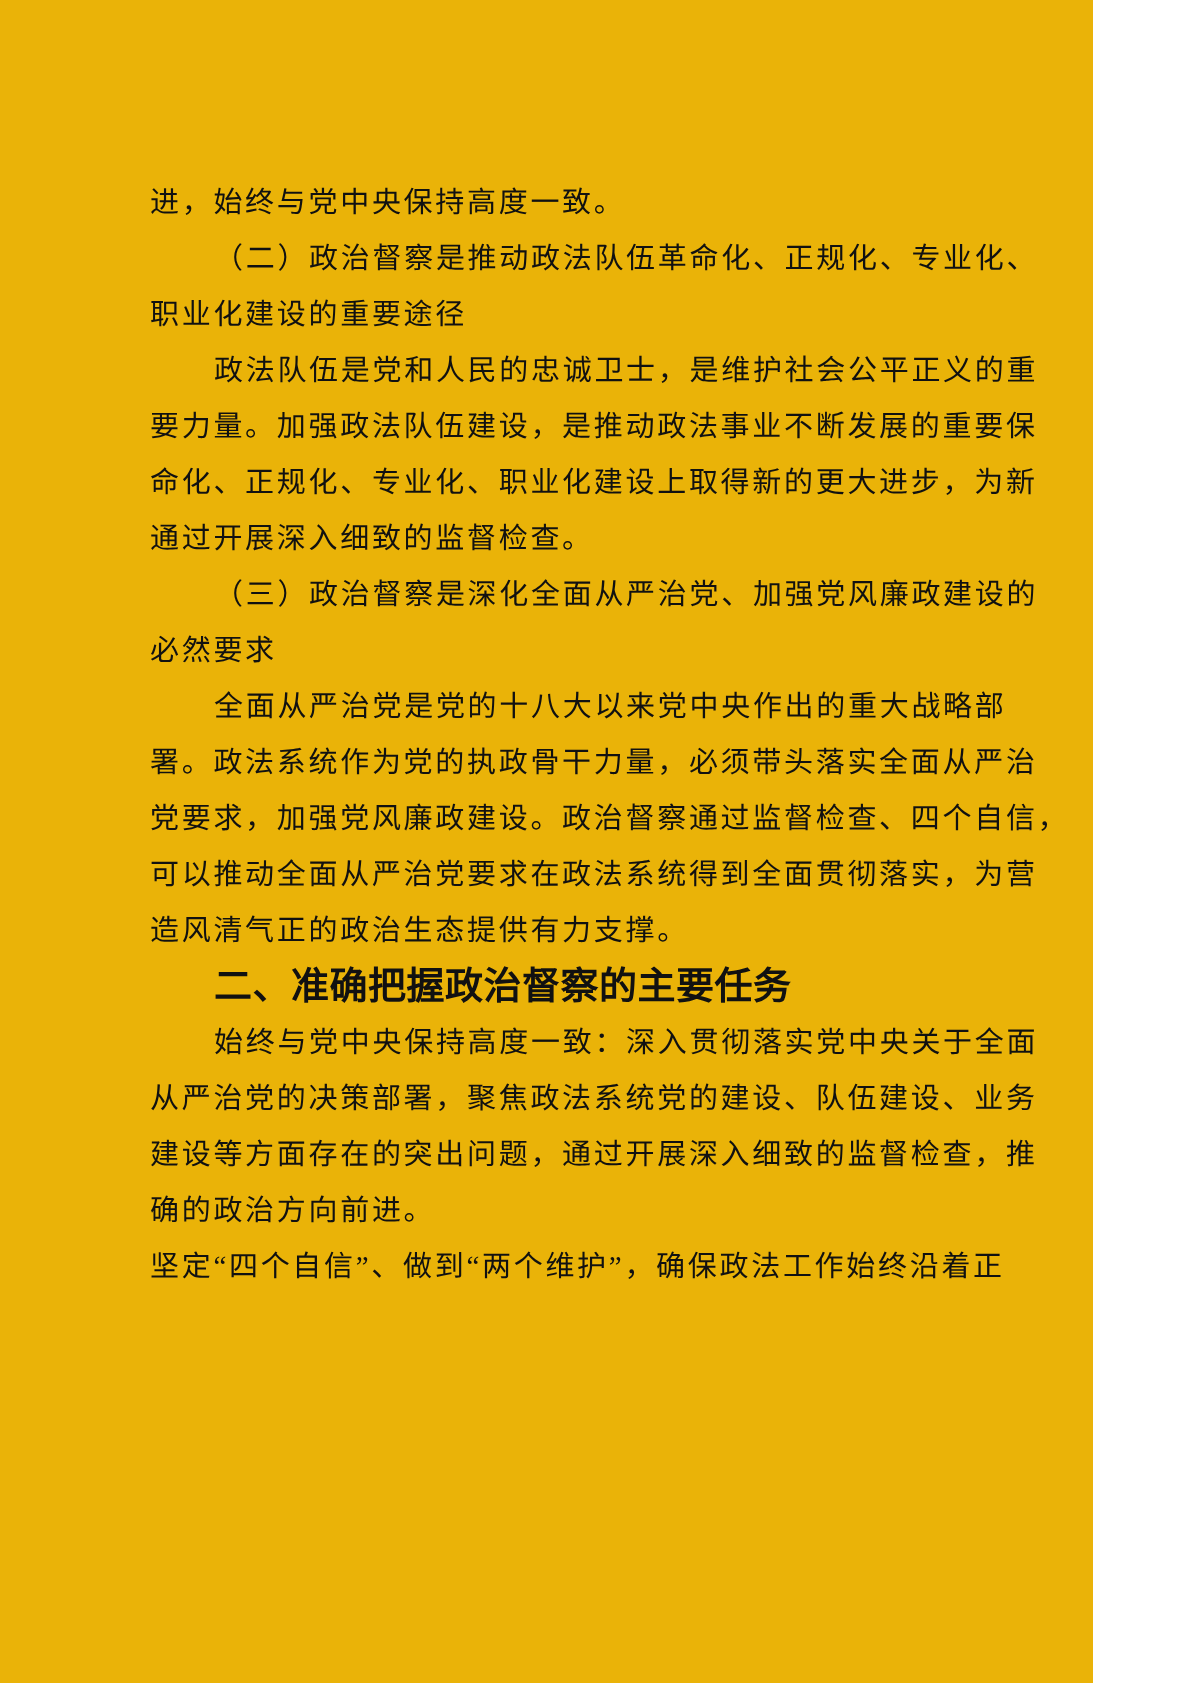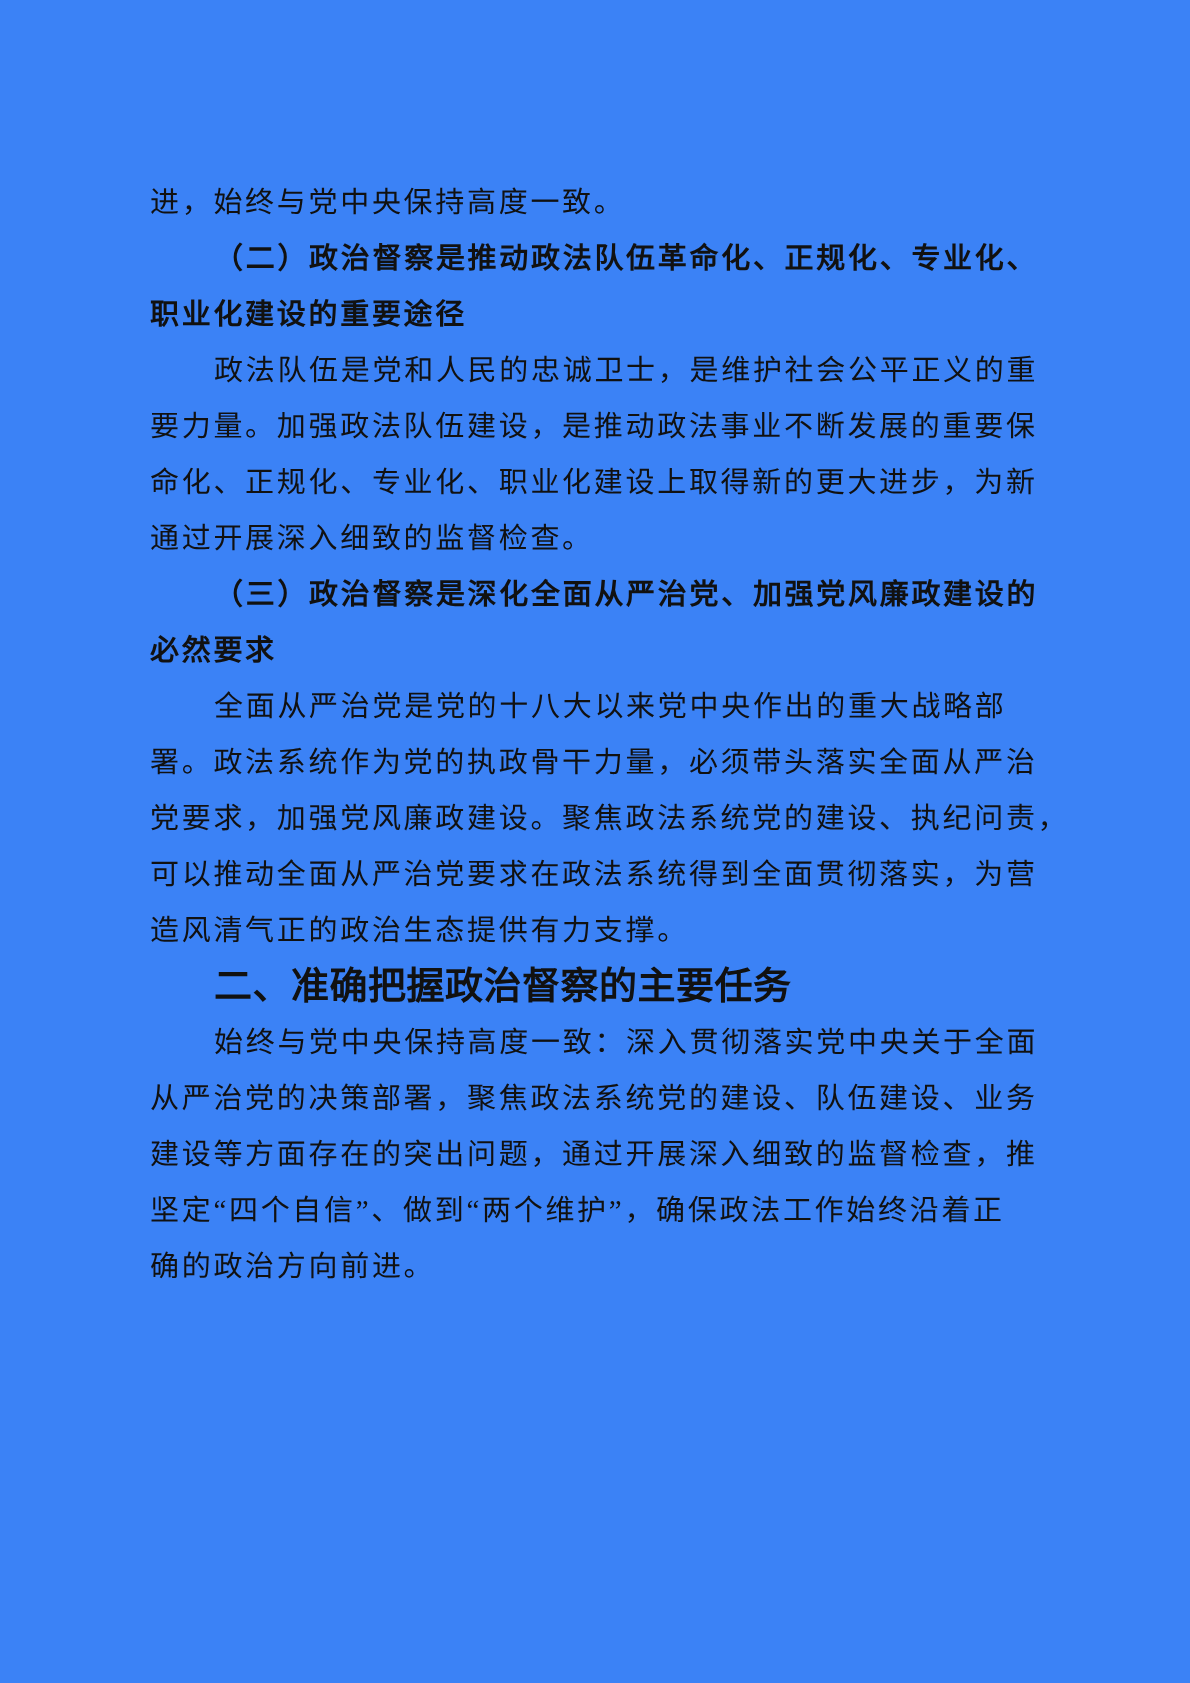--- a/index.html
+++ b/index.html
@@ -2,23 +2,23 @@
 <html lang="zh-CN"><head>
 <meta charset="utf-8">
 <style>
   html, body {
     margin: 0;
     padding: 0;
     background: #ffffff;
   }
   .page {
     position: relative;
-    width: 1190px;
+    width: 1093px;
     height: 1683px;
-    background: #3b82f6;
+    background: #eab308;
     overflow: hidden;
   }
   .doc {
     position: absolute;
     left: 150px;
     top: 174px;
     width: 920px;
     color: #111111;
     font-family: "Liberation Serif", "DejaVu Serif", serif;
   }
@@ -30,21 +30,21 @@
     height: 56px;
     line-height: 56px;
     font-size: 29px;
     letter-spacing: 2.7px;
     white-space: nowrap;
   }
   .indent {
     padding-left: 64px;
   }
   .h2 .line {
-    font-weight: bold;
+    font-weight: normal;
   }
   .h1 .line {
     font-family: "Liberation Sans", "DejaVu Sans", sans-serif;
     font-weight: bold;
     letter-spacing: 0.5px;
     font-size: 38px;
   }
 </style>
 </head>
 <body>
@@ -69,32 +69,32 @@
     </div>
 
     <div class="para h2">
       <div class="line indent">（三）政治督察是深化全面从严治党、加强党风廉政建设的</div>
       <div class="line">必然要求</div>
     </div>
 
     <div class="para">
       <div class="line indent">全面从严治党是党的十八大以来党中央作出的重大战略部</div>
       <div class="line">署。政法系统作为党的执政骨干力量，必须带头落实全面从严治</div>
-      <div class="line">党要求，加强党风廉政建设。聚焦政法系统党的建设、执纪问责，</div>
+      <div class="line">党要求，加强党风廉政建设。政治督察通过监督检查、四个自信，</div>
       <div class="line">可以推动全面从严治党要求在政法系统得到全面贯彻落实，为营</div>
       <div class="line">造风清气正的政治生态提供有力支撑。</div>
     </div>
 
     <div class="para h1">
       <div class="line indent">二、准确把握政治督察的主要任务</div>
     </div>
 
     <div class="para">
       <div class="line indent">始终与党中央保持高度一致：深入贯彻落实党中央关于全面</div>
       <div class="line">从严治党的决策部署，聚焦政法系统党的建设、队伍建设、业务</div>
       <div class="line">建设等方面存在的突出问题，通过开展深入细致的监督检查，推</div>
+      <div class="line">确的政治方向前进。</div>
       <div class="line">坚定“四个自信”、做到“两个维护”，确保政法工作始终沿着正</div>
-      <div class="line">确的政治方向前进。</div>
     </div>
 
 
   </div>
 </div>
 
 </body></html>

